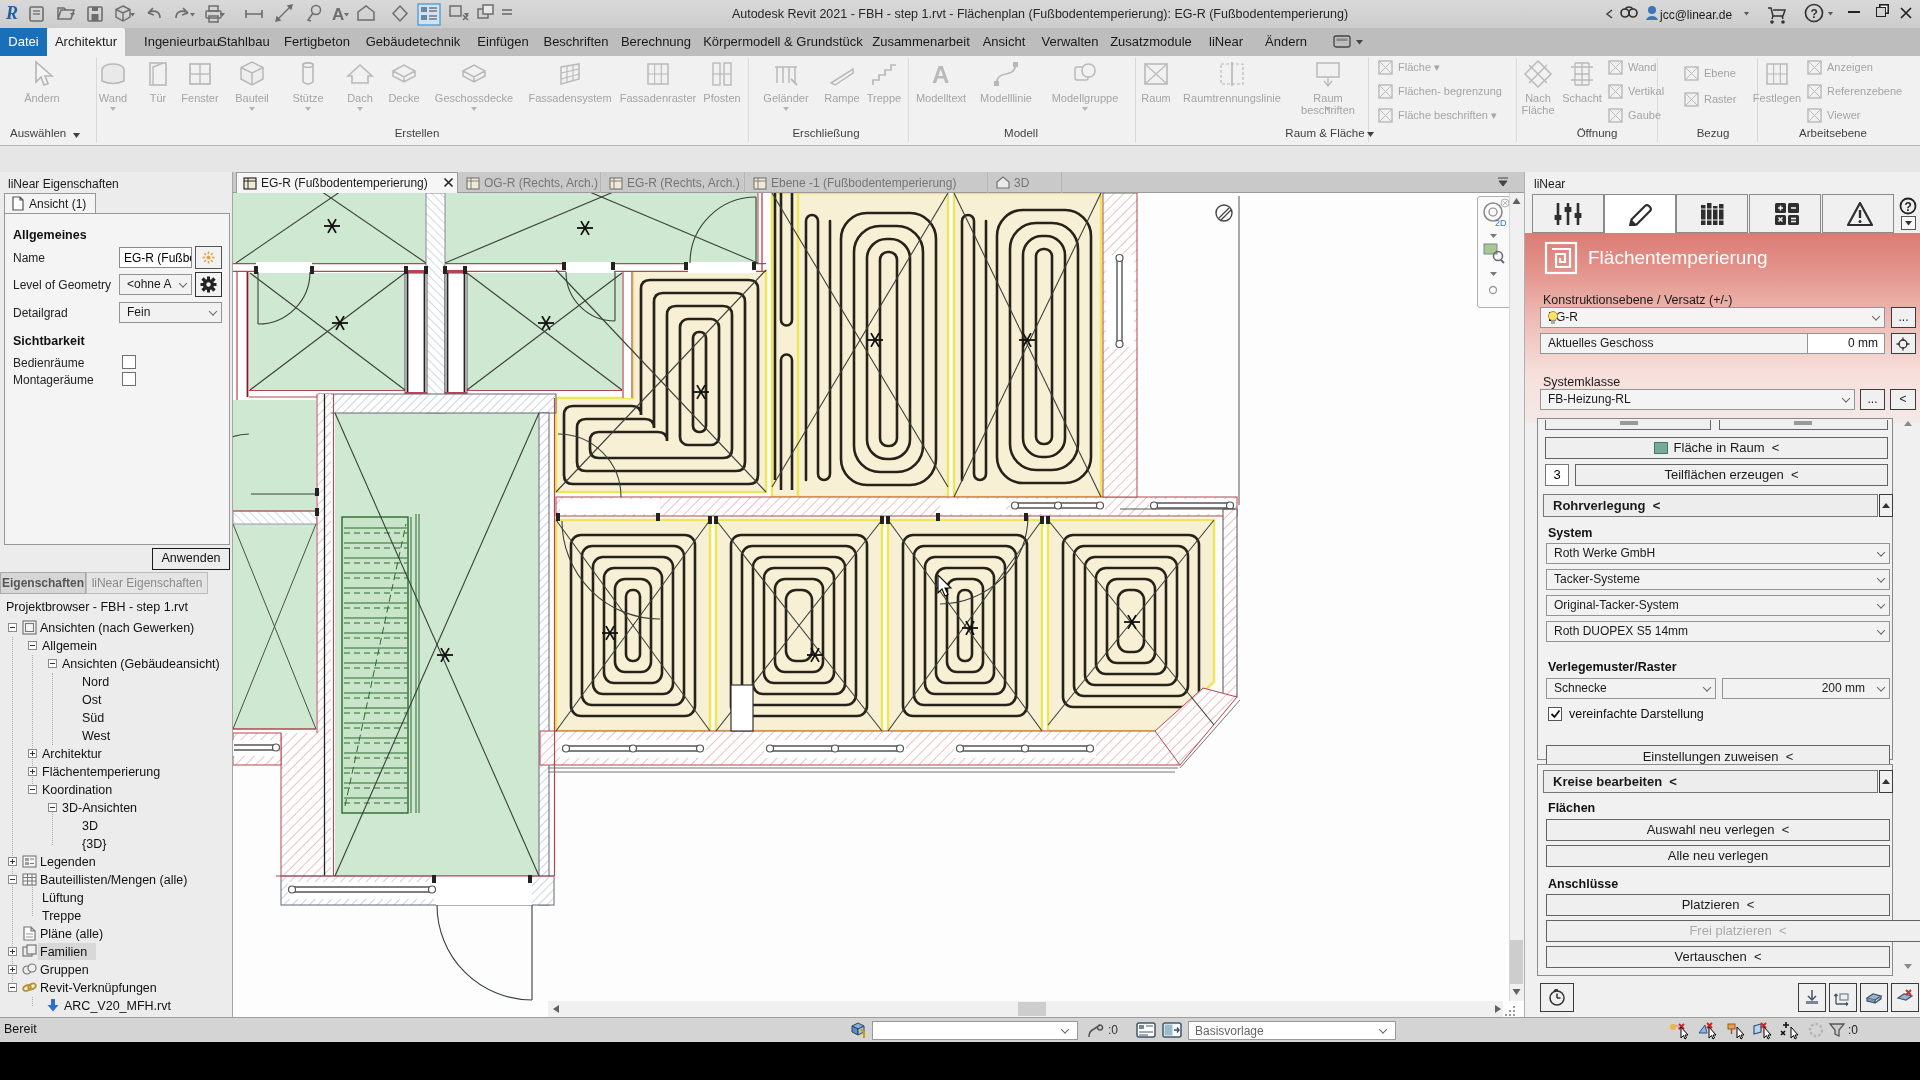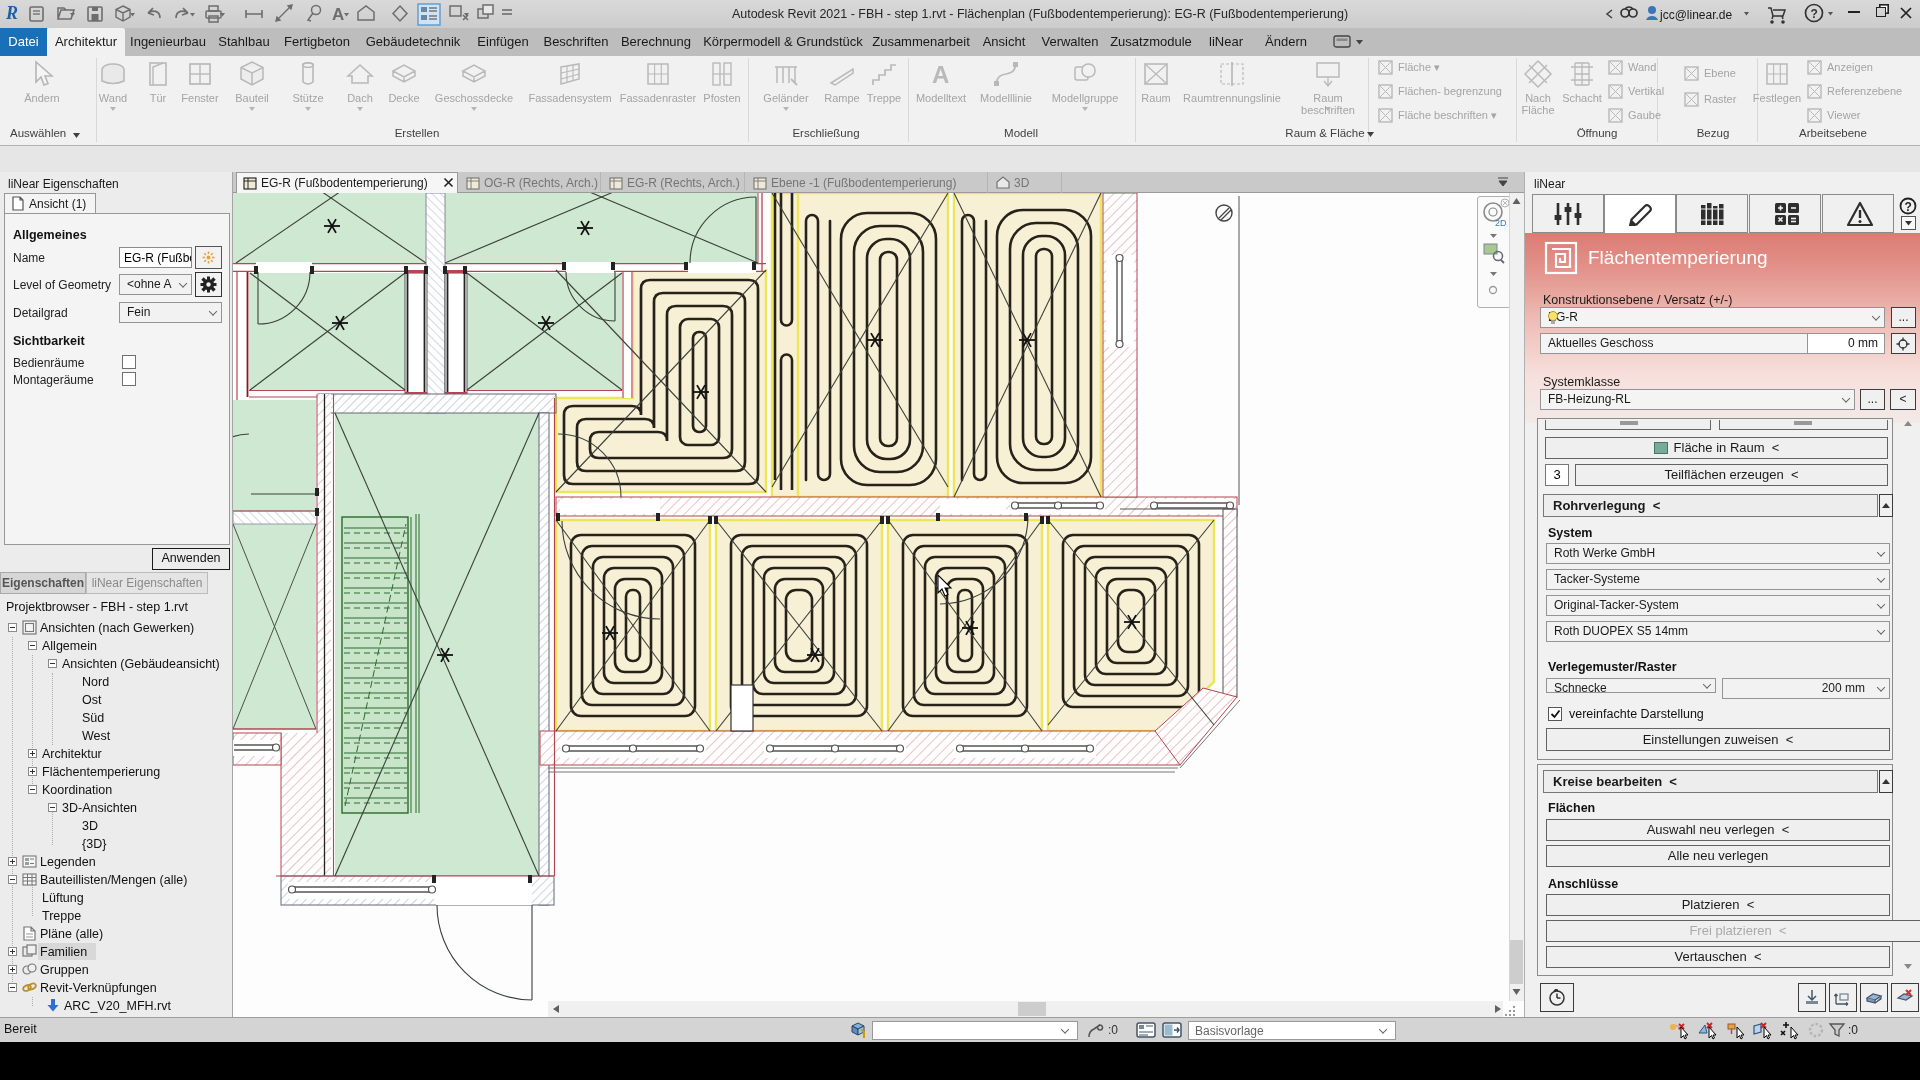--- a/index.html
+++ b/index.html
@@ -76,21 +76,21 @@
     <path d="M 88,12 l 5,0 -2.5,3.5 z" fill="#555"></path>
   </svg>
 <div class="lbl" style="left:1848px;top:11px;width:12px;height:2px;background:#222"></div>
 <div class="lbl" style="left:1876px;top:7px;width:10px;height:10px;border:1.6px solid #222;box-shadow:3px -3px 0 -1.6px #fff,3px -3px 0 0 #222"></div>
 <svg class="abs" style="left:1899px;top:6px" width="14" height="14" viewBox="0 0 14 14">
     <path d="M 2,2 L 12,12 M 12,2 L 2,12" stroke="#222" stroke-width="1.7"></path>
   </svg>
 <div class="abs" style="left:0;top:28px;width:1920px;height:28px;background:#bdbdbd"></div>
 <div class="abs" style="left:0px;top:28px;width:47px;height:28px;background:#1a70b8;color:#fff;font-size:13px;text-align:center;line-height:28px">Datei</div>
 <div class="abs" style="left:47px;top:28px;width:78px;height:28px;background:#f1f1f1;color:#1a1a1a;font-size:13px;text-align:center;line-height:28px;border-radius:2px 2px 0 0">Architektur</div>
-<div class="abs" style="left:125px;top:28px;width:86px;height:28px;color:#1a1a1a;font-size:13px;text-align:center;line-height:28px">Ingenieurbau</div>
+<div class="abs" style="left:139px;top:28px;width:86px;height:28px;color:#1a1a1a;font-size:13px;text-align:center;line-height:28px">Ingenieurbau</div>
 <div class="abs" style="left:211px;top:28px;width:66px;height:28px;color:#1a1a1a;font-size:13px;text-align:center;line-height:28px">Stahlbau</div>
 <div class="abs" style="left:277px;top:28px;width:80px;height:28px;color:#1a1a1a;font-size:13px;text-align:center;line-height:28px">Fertigbeton</div>
 <div class="abs" style="left:357px;top:28px;width:112px;height:28px;color:#1a1a1a;font-size:13px;text-align:center;line-height:28px">Gebäudetechnik</div>
 <div class="abs" style="left:469px;top:28px;width:68px;height:28px;color:#1a1a1a;font-size:13px;text-align:center;line-height:28px">Einfügen</div>
 <div class="abs" style="left:537px;top:28px;width:78px;height:28px;color:#1a1a1a;font-size:13px;text-align:center;line-height:28px">Beschriften</div>
 <div class="abs" style="left:615px;top:28px;width:82px;height:28px;color:#1a1a1a;font-size:13px;text-align:center;line-height:28px">Berechnung</div>
 <div class="abs" style="left:697px;top:28px;width:172px;height:28px;color:#1a1a1a;font-size:13px;text-align:center;line-height:28px">Körpermodell &amp; Grundstück</div>
 <div class="abs" style="left:869px;top:28px;width:104px;height:28px;color:#1a1a1a;font-size:13px;text-align:center;line-height:28px">Zusammenarbeit</div>
 <div class="abs" style="left:973px;top:28px;width:62px;height:28px;color:#1a1a1a;font-size:13px;text-align:center;line-height:28px">Ansicht</div>
 <div class="abs" style="left:1035px;top:28px;width:70px;height:28px;color:#1a1a1a;font-size:13px;text-align:center;line-height:28px">Verwalten</div>
@@ -969,28 +969,28 @@
 <div class="abs sbtn" style="left:1879px;top:494px;width:14px;height:23px"></div>
 <svg class="abs" style="left:1881px;top:502px" width="10" height="8">
     <path d="M 5,1 L 9,6 L 1,6 Z" fill="#333"></path>
   </svg>
 <div class="lbl bold" style="left:1548px;top:526px;font-size:12.5px;color:#111">System</div>
 <div class="ddn" style="left:1546px;top:543px;width:344px;height:21px">Roth Werke GmbH<div class="chv"></div></div>
 <div class="ddn" style="left:1546px;top:569px;width:344px;height:21px">Tacker-Systeme<div class="chv"></div></div>
 <div class="ddn" style="left:1546px;top:595px;width:344px;height:21px">Original-Tacker-System<div class="chv"></div></div>
 <div class="ddn" style="left:1546px;top:621px;width:344px;height:21px">Roth DUOPEX S5 14mm<div class="chv"></div></div>
 <div class="lbl bold" style="left:1548px;top:660px;font-size:12.5px;color:#111">Verlegemuster/Raster</div>
-<div class="ddn" style="left:1546px;top:678px;width:170px;height:15px">Schnecke<div class="chv"></div></div>
+<div class="ddn" style="left:1546px;top:678px;width:170px;height:21px">Schnecke<div class="chv"></div></div>
 <div class="ddn" style="left:1722px;top:678px;width:168px;height:21px;text-align:right;padding-right:24px">200 mm<div class="chv"></div></div>
 <div class="abs" style="left:1548px;top:707px;width:14px;height:14px;background:#fff;border:1px solid #555"></div>
 <svg class="abs" style="left:1550px;top:709px" width="11" height="10">
     <path d="M 1.5,5 L 4.5,8 L 9.5,1.5" fill="none" stroke="#111" stroke-width="1.8"></path>
   </svg>
 <div class="lbl" style="left:1569px;top:707px;font-size:12.5px;color:#111">vereinfachte Darstellung</div>
-<div class="btn" style="left:1546px;top:728px;width:344px;height:23px;line-height:21px">Einstellungen zuweisen &nbsp;&lt;</div>
+<div class="btn" style="left:1546px;top:745px;width:344px;height:23px;line-height:21px">Einstellungen zuweisen &nbsp;&lt;</div>
 <div class="abs" style="left:1537px;top:764px;width:356px;height:212px;background:#f1f1f1;border:1px solid #8a8a8a"></div>
 <div class="btn bold" style="left:1543px;top:770px;width:335px;height:23px;text-align:left;padding-left:9px;line-height:21px;background:#ededed;border-color:#777">Kreise bearbeiten &nbsp;&lt;</div>
 <div class="abs sbtn" style="left:1879px;top:770px;width:14px;height:23px"></div>
 <svg class="abs" style="left:1881px;top:778px" width="10" height="8">
     <path d="M 5,1 L 9,6 L 1,6 Z" fill="#333"></path>
   </svg>
 <div class="lbl bold" style="left:1548px;top:801px;font-size:12.5px;color:#111">Flächen</div>
 <div class="btn" style="left:1546px;top:819px;width:344px;height:22px;line-height:20px">Auswahl neu verlegen &nbsp;&lt;</div>
 <div class="btn" style="left:1546px;top:845px;width:344px;height:22px;line-height:20px">Alle neu verlegen</div>
 <div class="lbl bold" style="left:1548px;top:877px;font-size:12.5px;color:#111">Anschlüsse</div>

